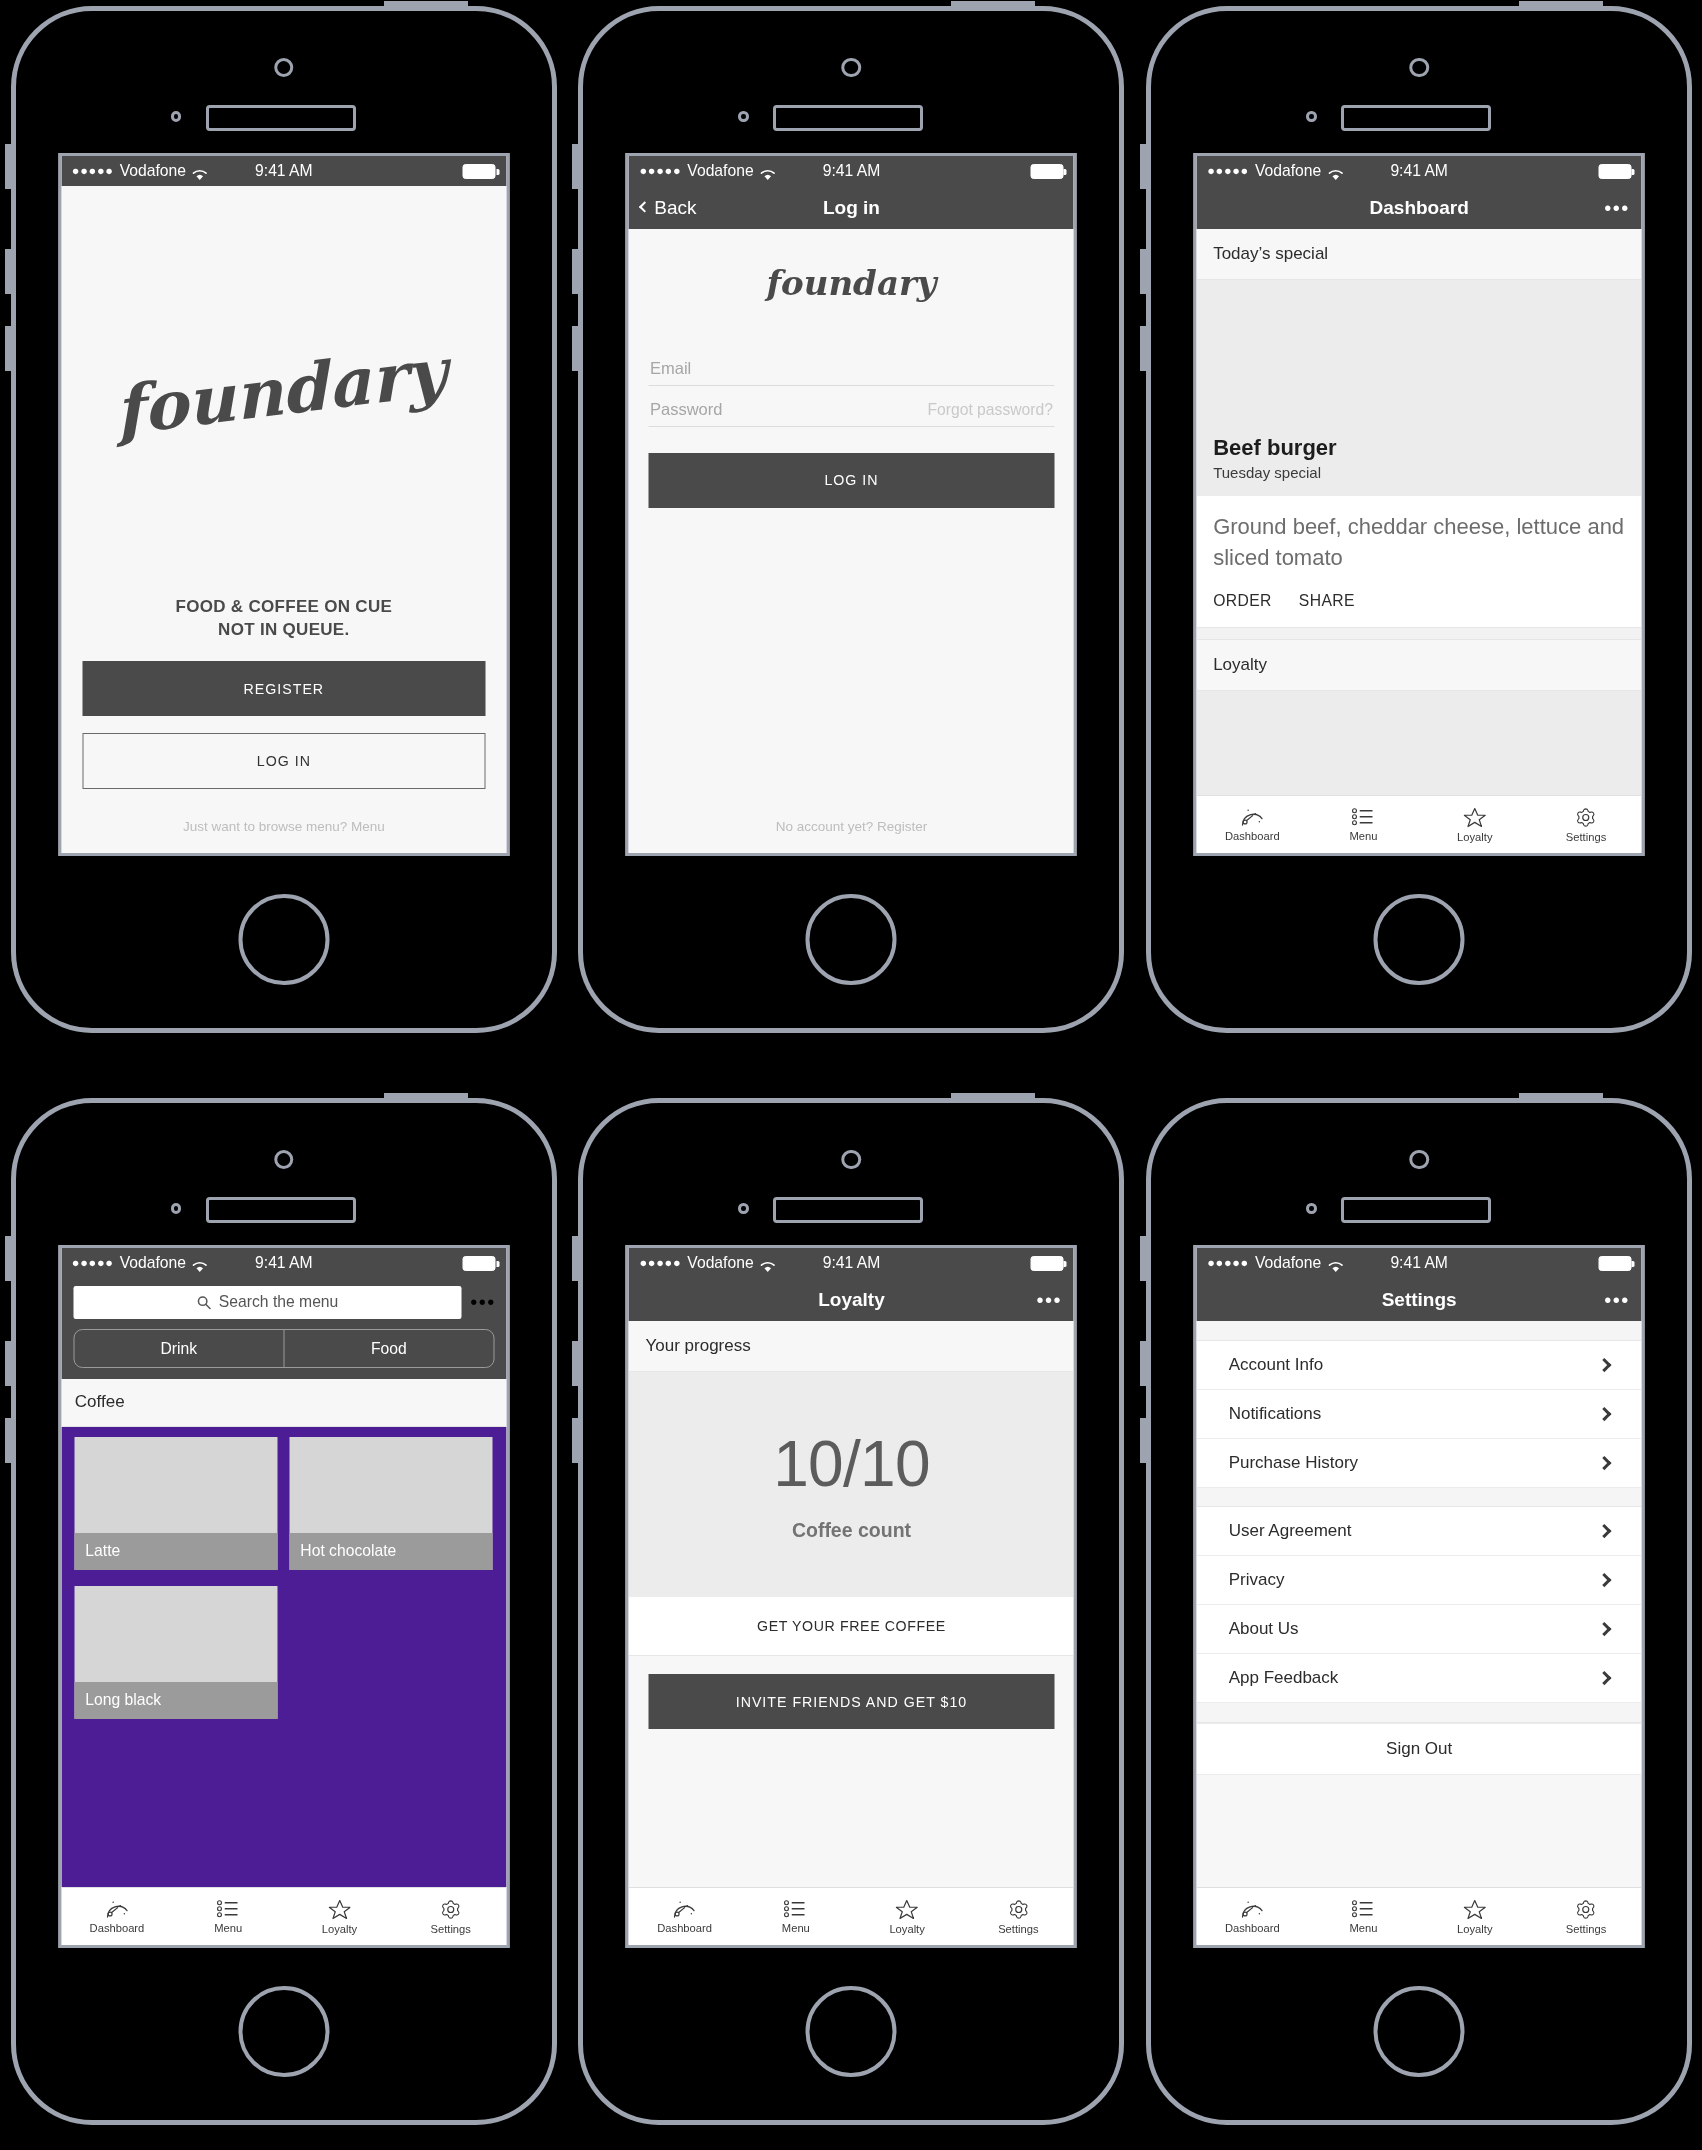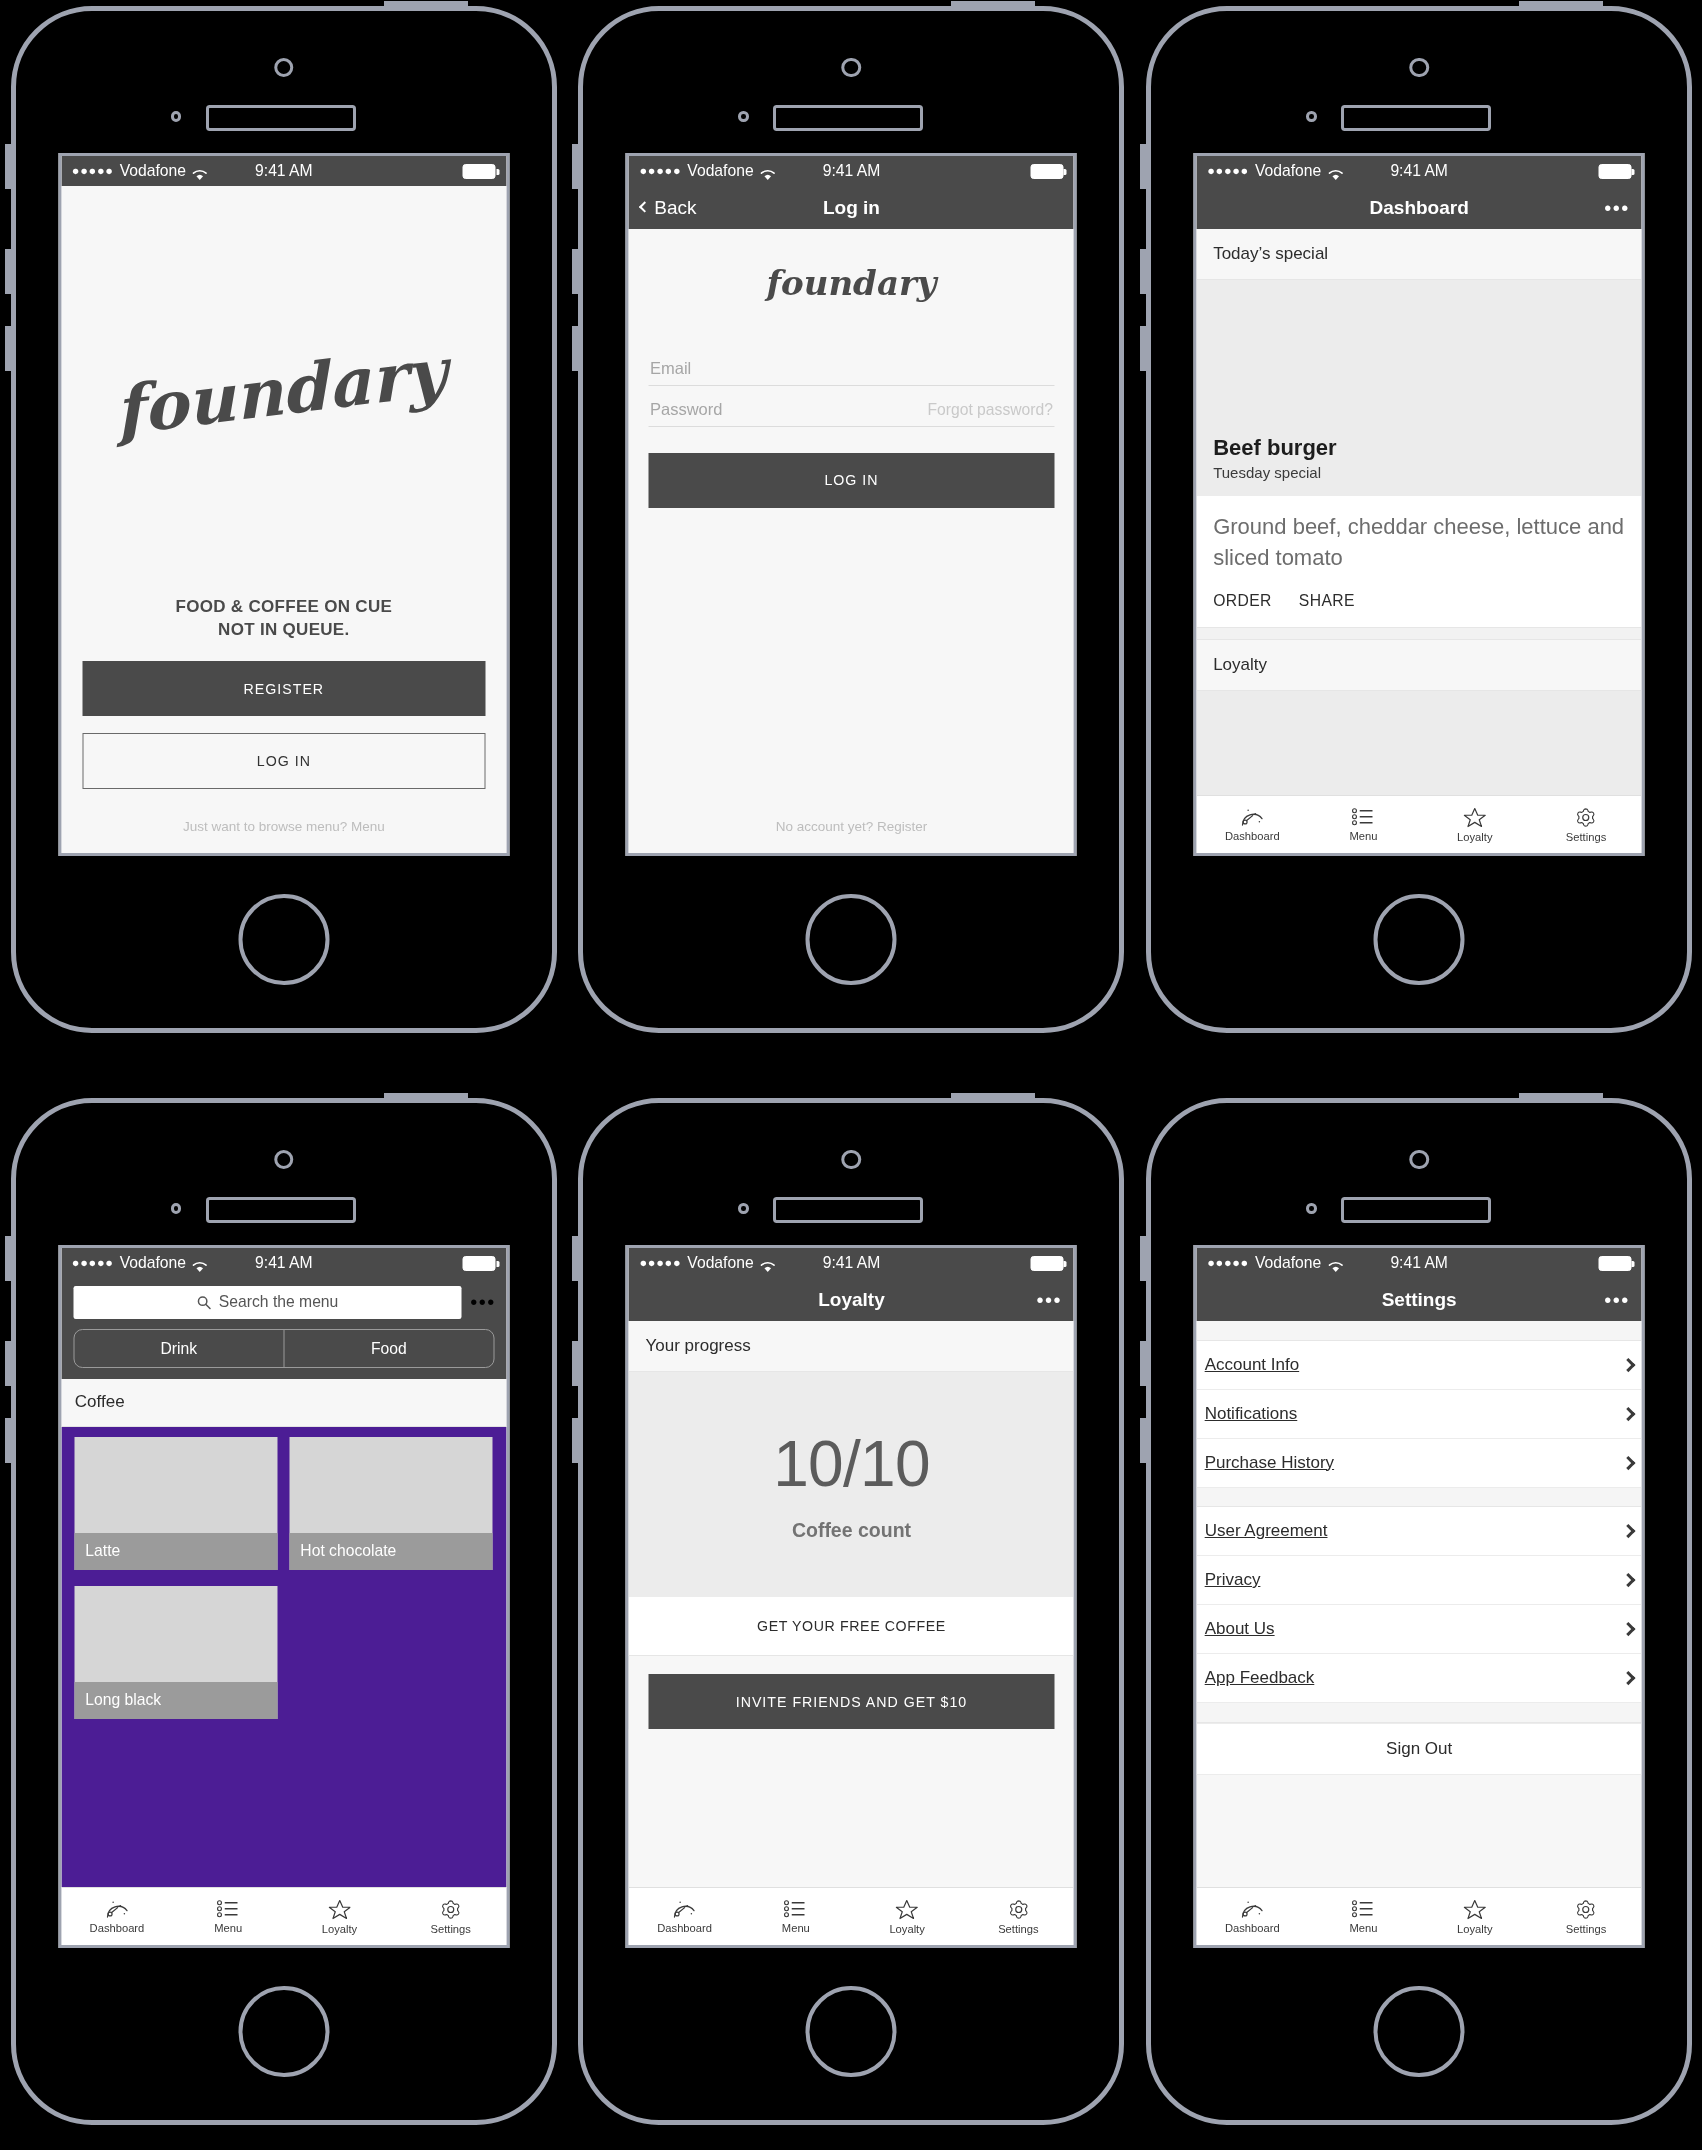--- a/index.html
+++ b/index.html
@@ -245,23 +245,23 @@
   }
   .invite-wrap { padding: 18px 19.5px 0; flex: none; }
   .filler-light { flex: 1; background: #f7f7f7; }
 
   
   .settings-list { flex: 1; background: #f7f7f7; overflow: hidden; }
   .set-gap { height: 19.5px; background: #f5f5f5; border-bottom: 0.7px solid #e6e6e6; }
   .set-gap.first { border-top: none; }
   .set-row {
     background: #fff; display: flex; align-items: center;
-    padding: 0 8px; height: 49px;
+    padding: 0 32px; height: 49px;
     border-bottom: 0.7px solid #ececec;
-    font-size: 17px; color: #2c2c2c; text-decoration: underline;
+    font-size: 17px; color: #2c2c2c;
   }
   .chev-right {
     margin-left: auto; width: 9.7px; height: 9.7px;
     border-right: 3px solid #3a3a3a; border-top: 3px solid #3a3a3a;
     transform: rotate(45deg);
   }
   .set-signout {
     background: #fff; text-align: center; font-size: 17px; color: #2c2c2c;
     padding: 15px 0; border-bottom: 0.7px solid #ececec; border-top: 0.7px solid #ececec;
   }

